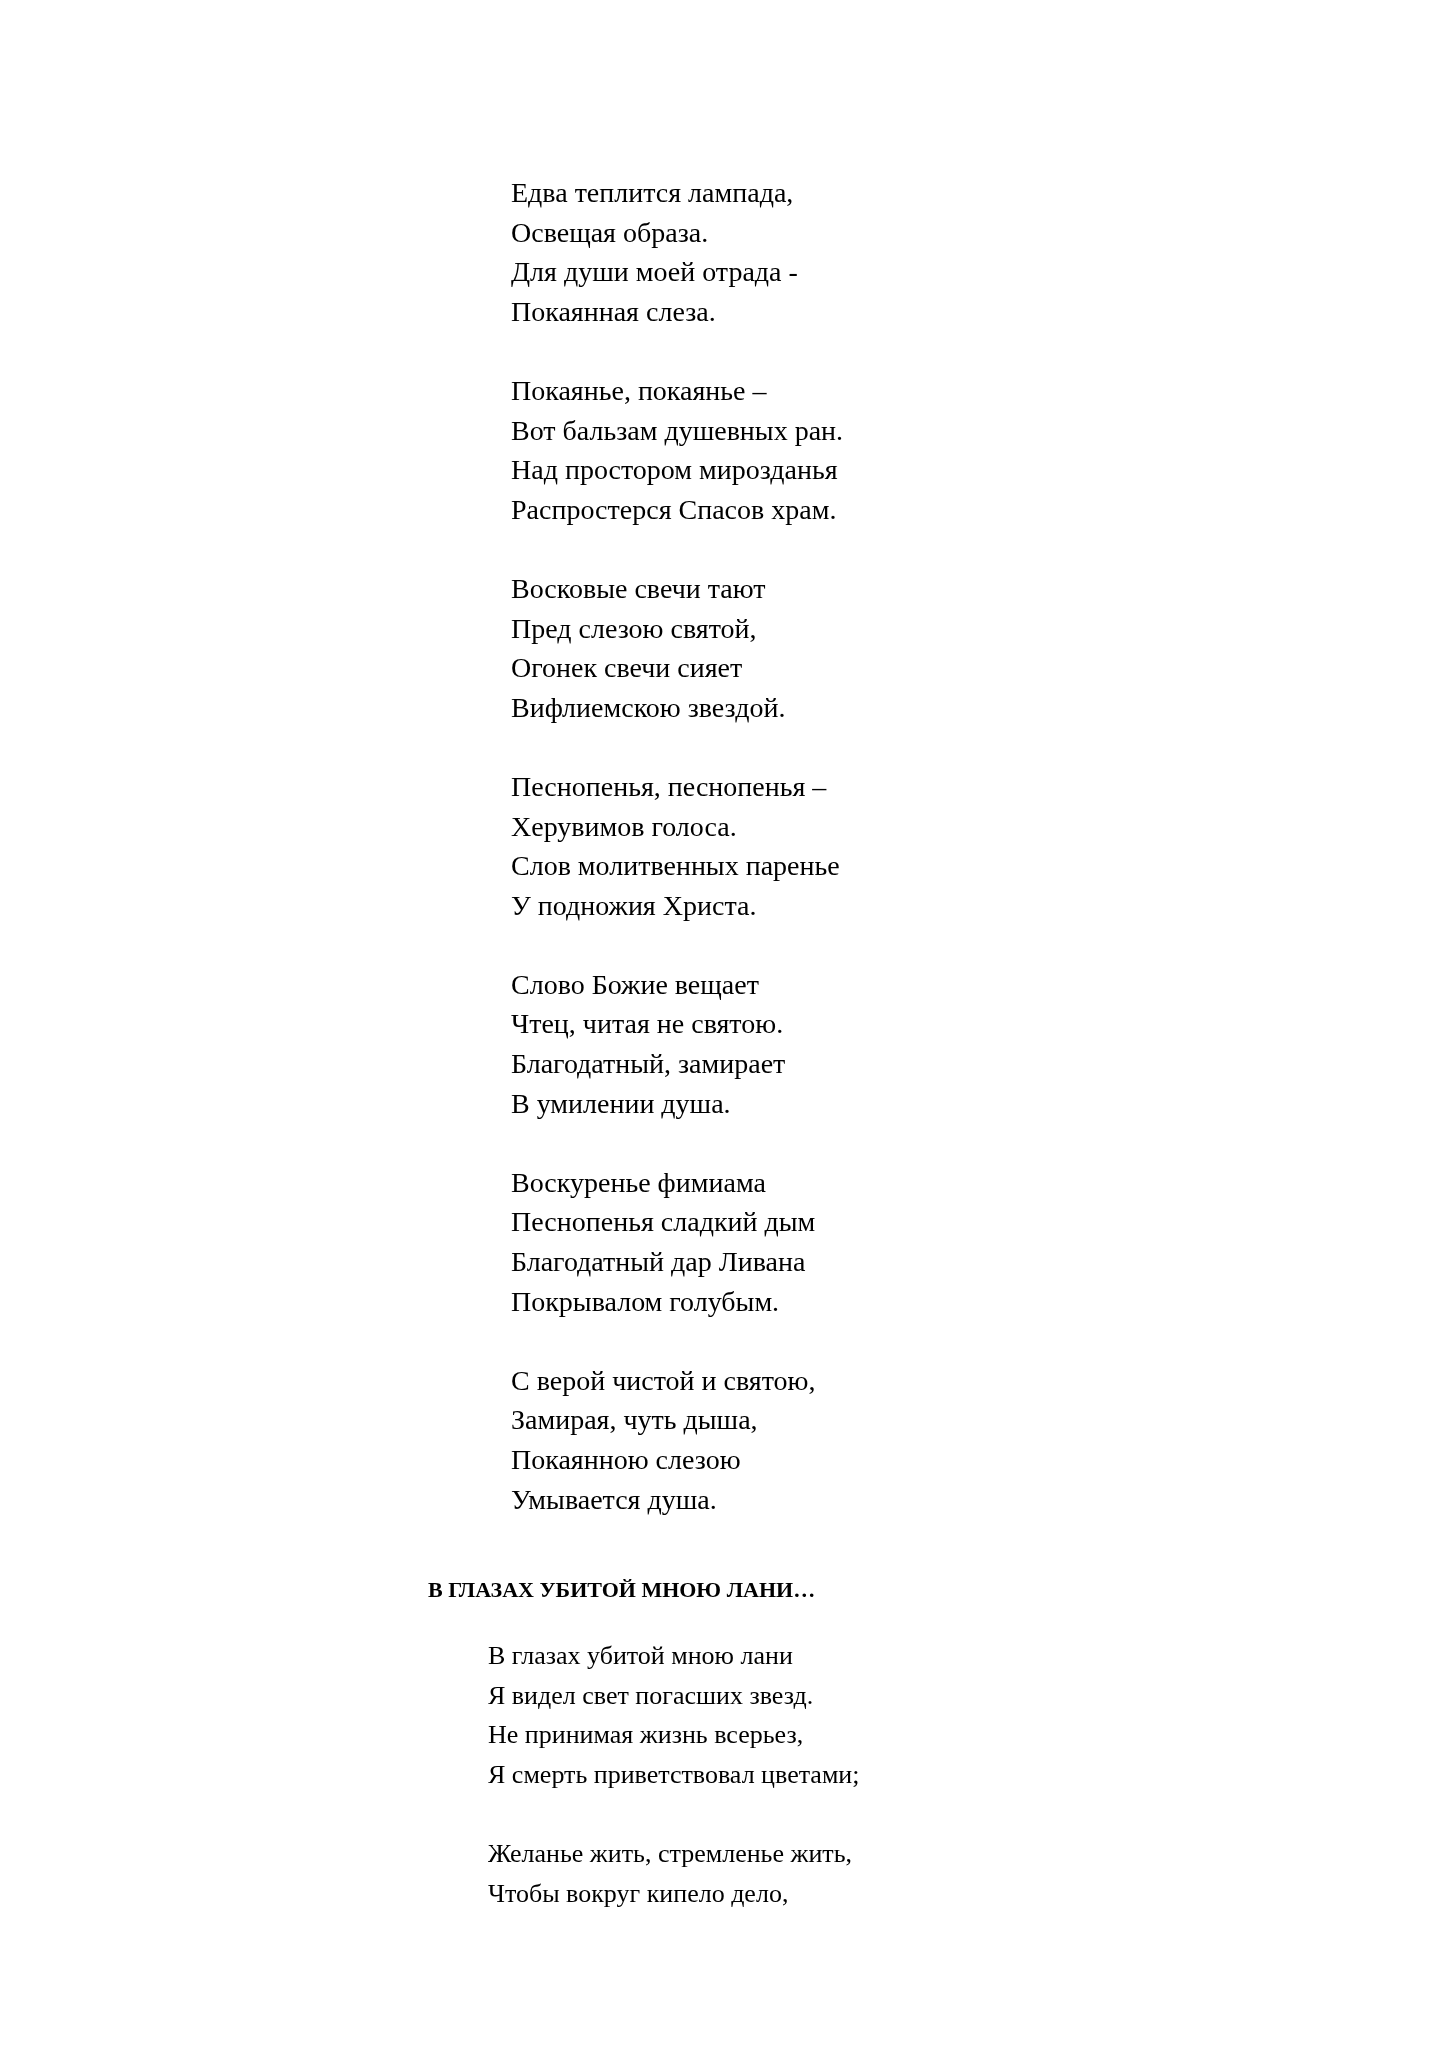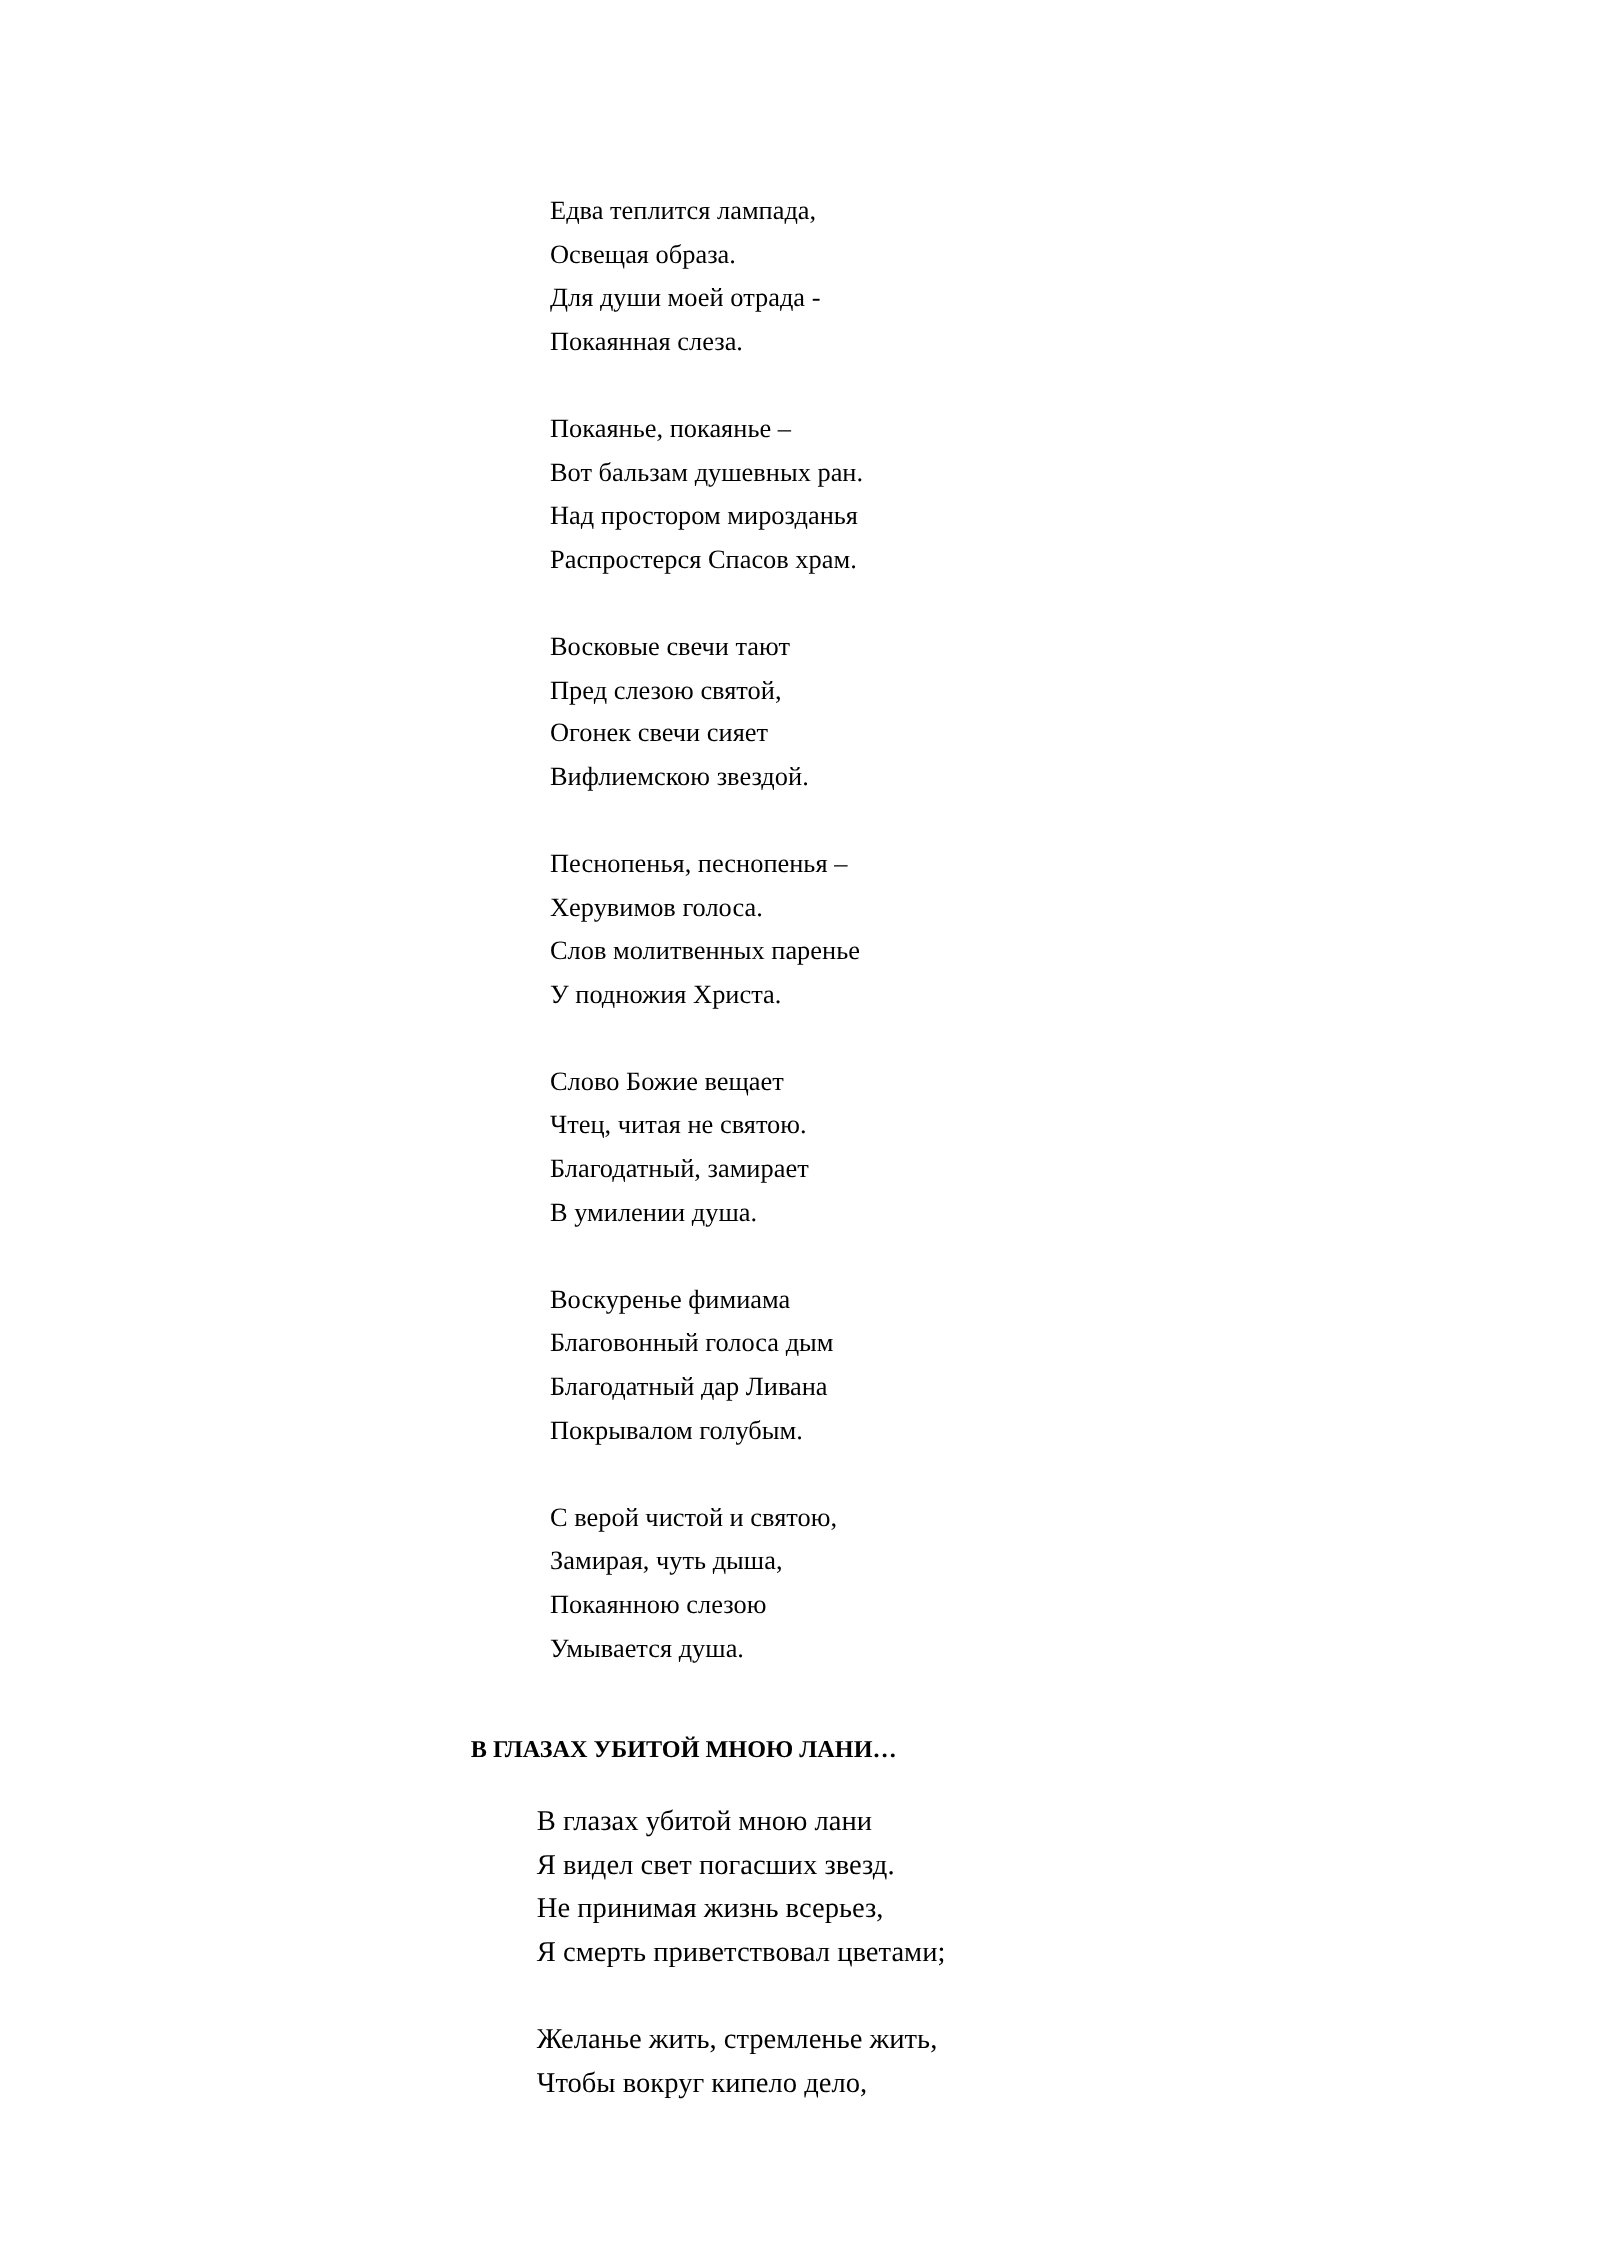--- a/index.html
+++ b/index.html
@@ -2,21 +2,21 @@
 <html><head>
 <meta charset="utf-8">
 <style>
   html, body { margin: 0; padding: 0; background: #ffffff; }
   body { width: 1455px; height: 2058px; position: relative; overflow: hidden; }
   .page {
     position: absolute; left: 0; top: 0; width: 1455px; height: 2058px;
     background: #ffffff; color: #000000;
     font-family: "Liberation Serif", "DejaVu Serif", serif;
   }
-  .poem { position: absolute; left: 500px; top: 173px; font-size: 24px; line-height: 39.6px; }
+  .poem { position: absolute; left: 511px; top: 173px; font-size: 28px; line-height: 39.6px; }
   .stanza { margin: 0 0 39.6px 0; }
   .line { display: block; white-space: nowrap; }
   .heading {
     position: absolute; left: 428px; top: 1572px;
     font-size: 22px; font-weight: bold; line-height: 36px; white-space: nowrap;
   }
   .poem2 { position: absolute; left: 488px; top: 1636px; font-size: 26px; line-height: 39.6px; }
 </style>
 </head>
 <body>
@@ -49,21 +49,21 @@
       <span class="line">У подножия Христа.</span>
     </div>
     <div class="stanza">
       <span class="line">Слово Божие вещает</span>
       <span class="line">Чтец, читая не святою.</span>
       <span class="line">Благодатный, замирает</span>
       <span class="line">В умилении душа.</span>
     </div>
     <div class="stanza">
       <span class="line">Воскуренье фимиама</span>
-      <span class="line">Благовонный голоса дым</span>
+      <span class="line">Песнопенья сладкий дым</span>
       <span class="line">Благодатный дар Ливана</span>
       <span class="line">Покрывалом голубым.</span>
     </div>
     <div class="stanza">
       <span class="line">С верой чистой и святою,</span>
       <span class="line">Замирая, чуть дыша,</span>
       <span class="line">Покаянною слезою</span>
       <span class="line">Умывается душа.</span>
     </div>
   </div>

